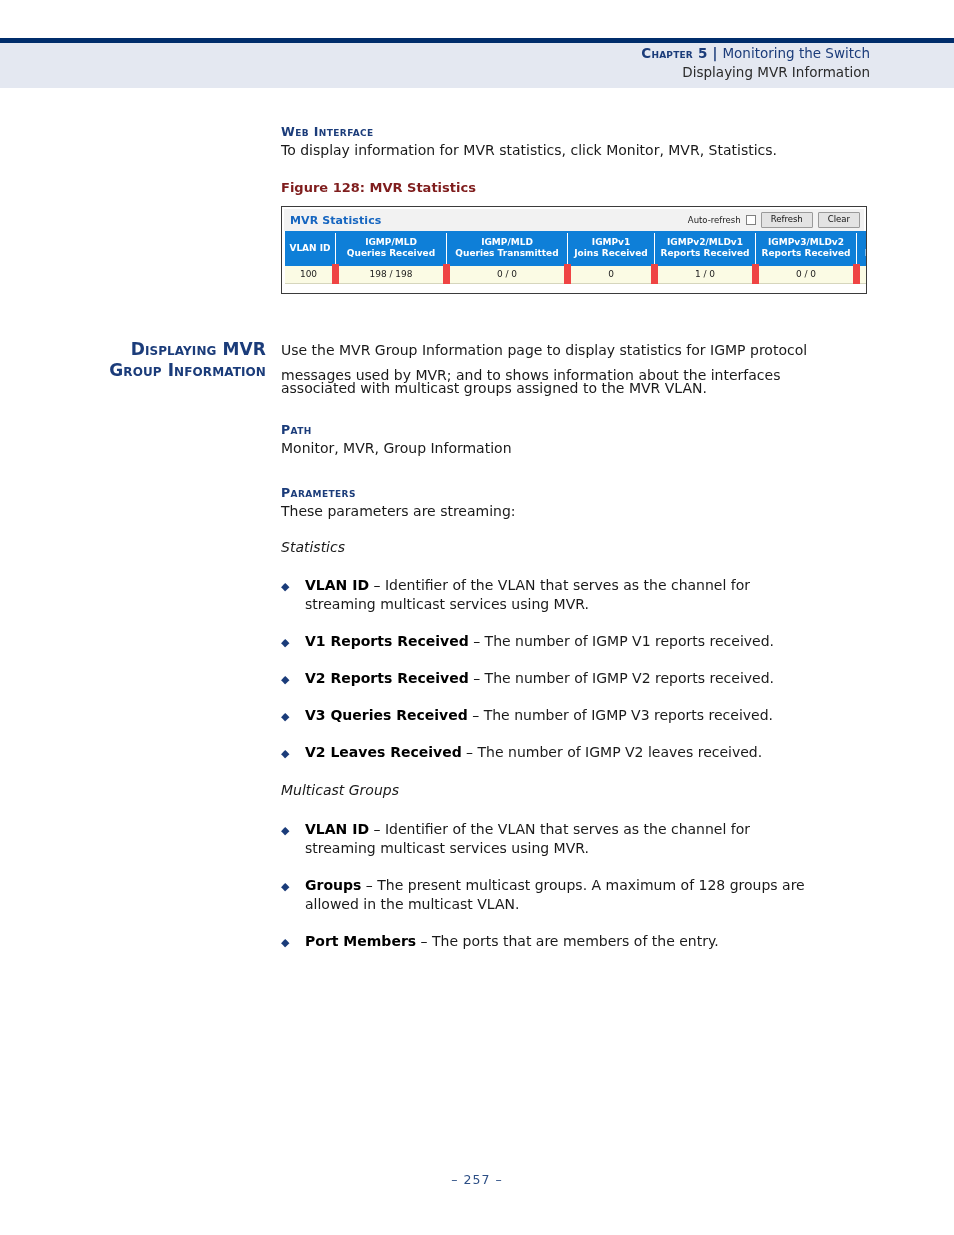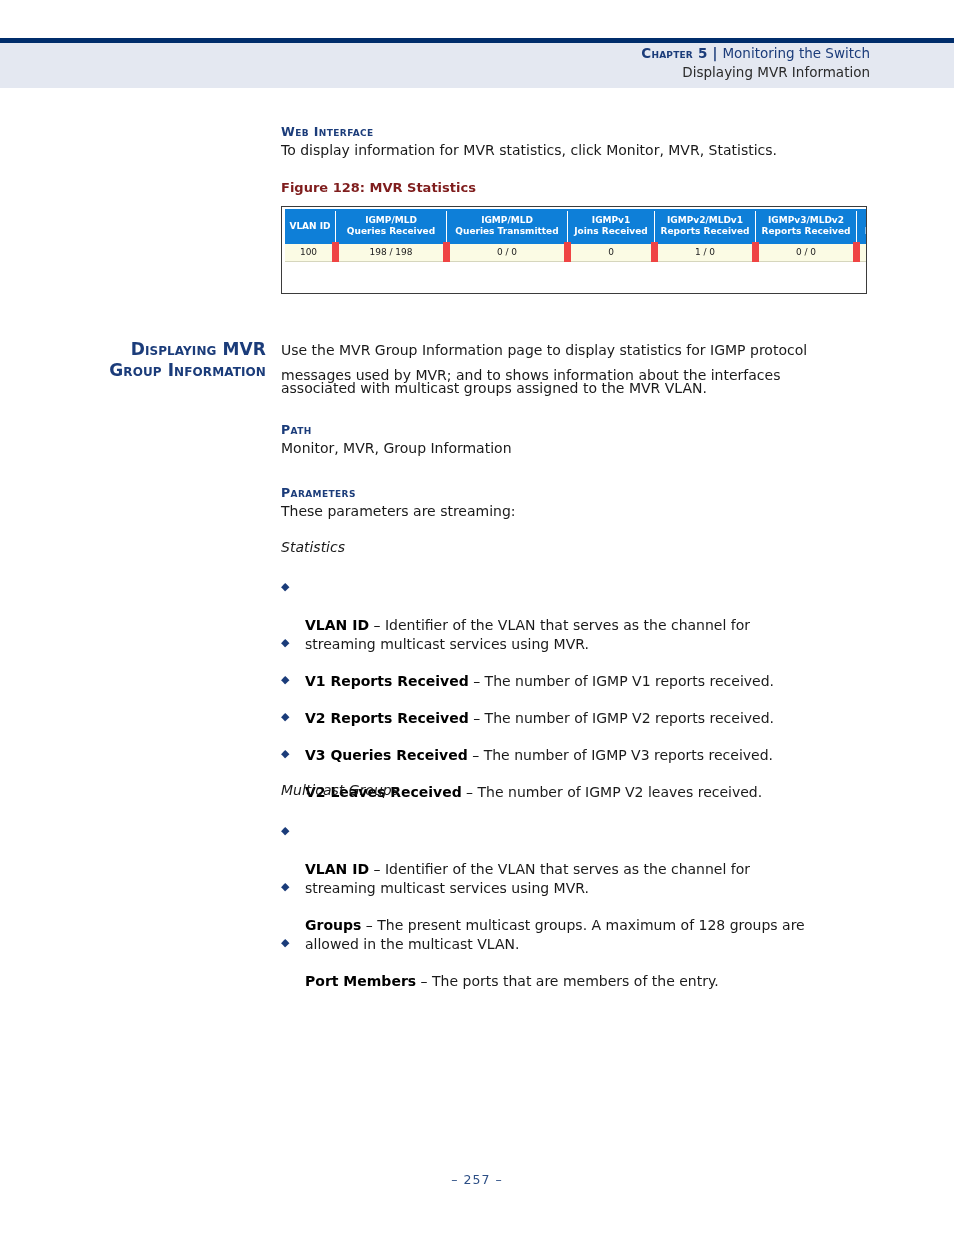--- a/index.html
+++ b/index.html
@@ -126,21 +126,20 @@
     color: #1b3c7a;
     font-size: 11px;
     line-height: 19px;
     padding-top: 1px;
   }
   .bullet-text {
     flex: 1 1 auto;
     font-size: 14px;
     line-height: 19px;
     color: #1a1a1a;
-    margin-top: 40px;
   }
   .bullet-text b {
     color: #000000;
   }
 
   
   .fig-caption {
     position: absolute;
     color: #7f1d1d;
     font-weight: bold;
@@ -273,20 +272,29 @@
 
 <div class="content">
 
   <div class="col-main sec-head" style="top:124px;">Web Interface</div>
   <div class="col-main body-line" style="top:141px;">To display information for MVR statistics, click Monitor, MVR, Statistics.</div>
 
   <div class="fig-caption" style="left:281px; top:180px;">Figure 128:  MVR Statistics</div>
 
   <div class="shot">
     <div class="shot-inner">
+      <div class="shot-titlebar">
+        <span class="shot-title">MVR Statistics</span>
+        <span class="shot-controls">
+          <span class="autorefresh-label">Auto-refresh</span>
+          <span class="autorefresh-box"></span>
+          <span class="btn">Refresh</span>
+          <span class="btn">Clear</span>
+        </span>
+      </div>
       <table class="shot-table">
         <thead>
           <tr id="hdr-row">
               <th class="first" style="width: 46px;">
                 <span class="hl">VLAN ID</span>
               </th>
               <th style="width: 106px;">
                 <span class="hl">IGMP/MLD</span>
                 <span class="hl">Queries Received</span>
               </th>

